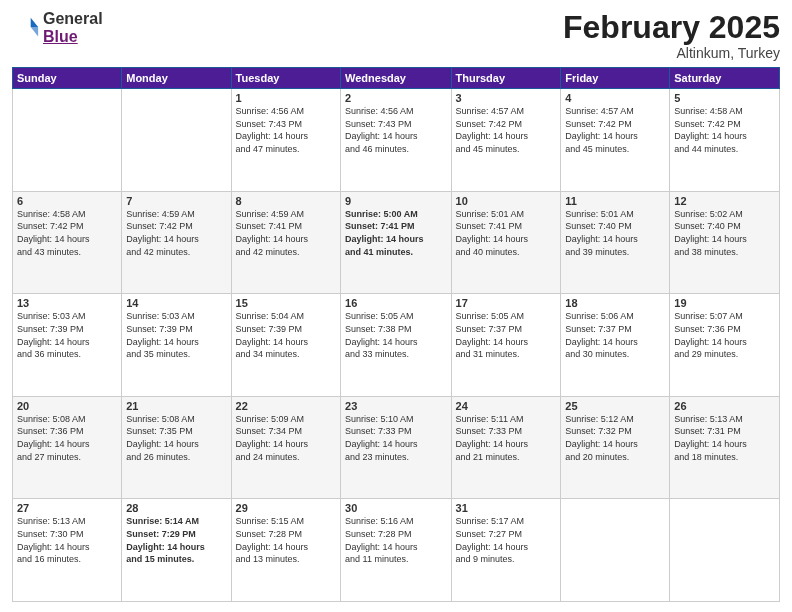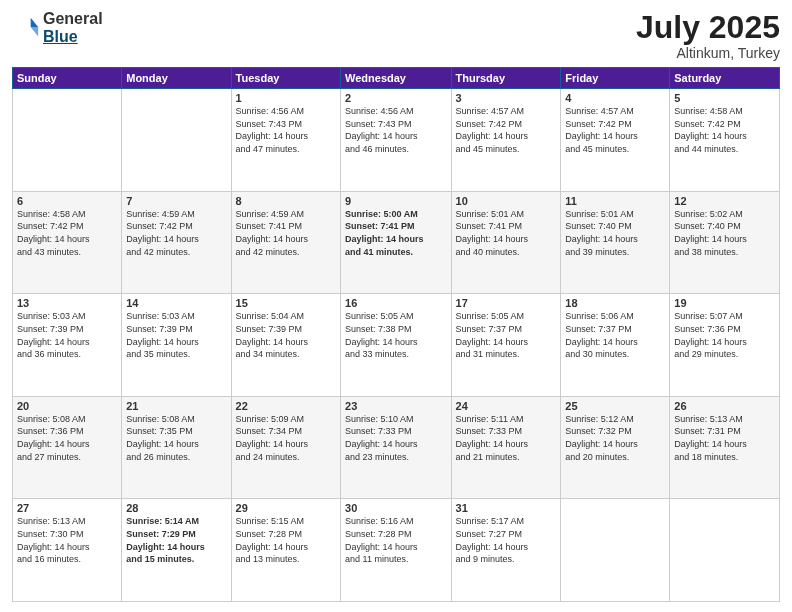--- a/index.html
+++ b/index.html
@@ -33,21 +33,21 @@
       line-height: 1.1;
     }
     .logo-general {
       font-size: 16px;
       font-weight: bold;
       color: #333;
     }
     .logo-blue {
       font-size: 16px;
       font-weight: bold;
-      color: #0c4a6e;
+      color: #701a75;
       text-decoration: underline;
     }
     .logo-icon {
       width: 28px;
       height: 28px;
       margin-right: 3px;
     }
     .title-block {
       text-align: right;
     }
@@ -118,21 +118,21 @@
       <svg class="logo-icon" viewBox="0 0 30 30">
         <polygon points="20,4 28,14 20,14" fill="#1a6bbf"></polygon>
         <polygon points="20,14 28,14 28,24" fill="#1a6bbf" opacity="0.6"></polygon>
       </svg>
       <div class="logo-text">
         <span class="logo-general">General</span>
         <span class="logo-blue">Blue</span>
       </div>
     </div>
     <div class="title-block">
-      <div class="month-title">July 2025</div>
+      <div class="month-title">February 2025</div>
       <div class="subtitle">Altinkum, Turkey</div>
     </div>
   </div>
 
   <table class="calendar">
     <thead>
       <tr>
         <th>Sunday</th>
         <th>Monday</th>
         <th>Tuesday</th>

